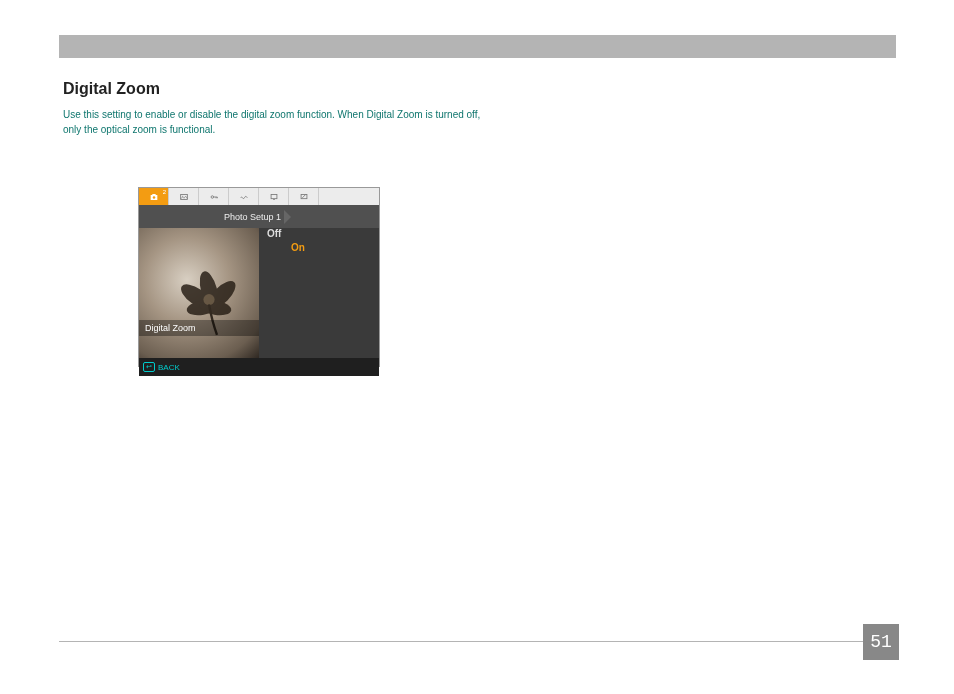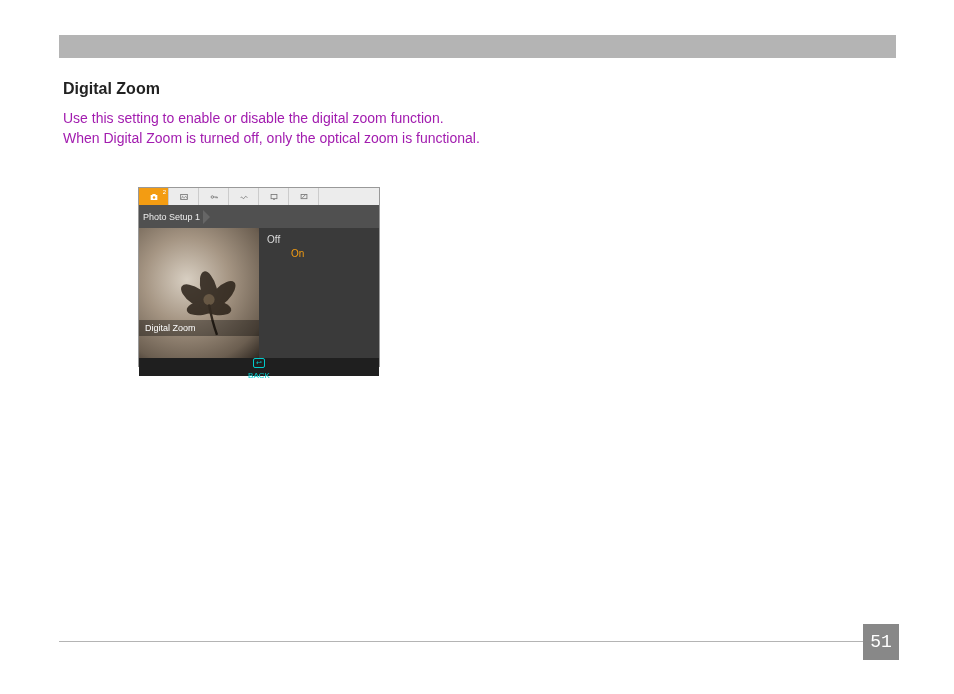--- a/index.html
+++ b/index.html
@@ -1,39 +1,39 @@
 <!DOCTYPE html>
 <html><head>
 <meta charset="utf-8">
 <style>
   * { margin:0; padding:0; box-sizing:border-box; }
   body { font-family: "Segoe UI", Arial, sans-serif; background:#fff; color:#222; }
   .page { width:954px; height:694px; position:relative; }
   .top-bar { position:absolute; left:59px; top:35px; width:837px; height:23px; background:#b4b4b4; }
   .content { position:absolute; left:63px; top:80px; width:420px; }
   .section-title { font-weight:600; font-size:16px; margin-bottom:10px; color:#222; }
-  .section-text { font-size:14px; line-height:1.45; color:#a21caf; }
+  .section-text { font-size:10px; line-height:1.45; color:#0f766e; }
   .screenshot { position:absolute; left:138px; top:187px; width:242px; height:180px; border:1px solid #999; }
   .tab-bar { height:17px; background:#ececec; display:flex; }
   .tab { width:30px; height:17px; display:flex; align-items:center; justify-content:center; font-size:8px; color:#777; border-right:1px solid #ccc; position:relative; }
   .tab.active { background:#f39c12; color:#fff; }
   .tab svg { width:10px; height:10px; }
   .tab .badge { position:absolute; top:1px; right:2px; font-size:6px; color:#555; }
   .tab.active .badge { color:#fff; }
-  .crumb-bar { height:23px; background:#505050; display:flex; align-items:center; padding:8px 4px; color:#eee; font-size:9px; }
+  .crumb-bar { height:23px; background:#505050; display:flex; align-items:center; padding:8px 4px; color:#eee; font-size:9px;justify-content:center; }
   .crumb-triangle { width:0; height:0; border-top:7px solid transparent; border-bottom:7px solid transparent; border-left:7px solid #666; margin:0 3px; }
   .main-area { height:130px; display:flex; background:#3a3a3a; }
   .preview { width:120px; height:130px; background:radial-gradient(circle at 40% 40%, #d8cfc2 0%, #a59583 40%, #6b5e50 80%, #2f2822 100%); position:relative; overflow:hidden; }
   .flower { position:absolute; left:30px; top:30px; width:80px; height:80px; }
   .flower svg { width:100%; height:100%; }
-  .options { flex:1; padding:6px 8px; font-size:10px; }
+  .options { flex:1; padding:0 8px; font-size:10px;font-weight:bold; }
   .option { color:#ddd; margin-bottom:3px; }
   .option.selected { color:#f39c12;margin-left:24px; }
   .label-bar { position:absolute; bottom:22px; left:0; right:0; height:16px; background:rgba(0,0,0,0.35); display:flex; align-items:center; padding:0 6px; font-size:9px; color:#fff; }
-  .back-bar { height:18px; background:#1f1f1f; display:flex; align-items:center; padding:0 4px; font-size:8px; color:#0cc; gap:3px;flex-direction:column; }
+  .back-bar { height:18px; background:#1f1f1f; display:flex; align-items:center; padding:0 4px; font-size:8px; color:#0cc; gap:3px; }
   .back-icon { width:12px; height:10px; display:flex; align-items:center; justify-content:center; border:1px solid #0cc; border-radius:2px; font-size:7px; }
   .divider { position:absolute; left:59px; bottom:52px; width:830px; height:1px; background:#b4b4b4; }
   .page-num-box { position:absolute; right:55px; bottom:34px; width:36px; height:36px; background:#888; display:flex; align-items:center; justify-content:center; color:#fff; font-size:18px;font-family:Liberation Mono, monospace; }
 </style>
 </head>
 <body>
 
 <div class="page">
   <div class="top-bar"></div>
 

